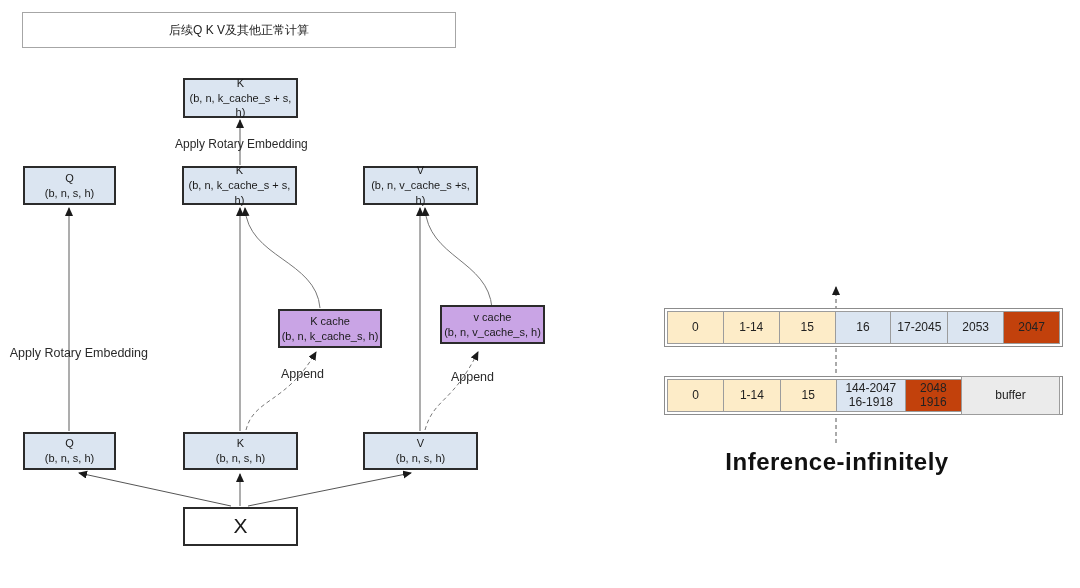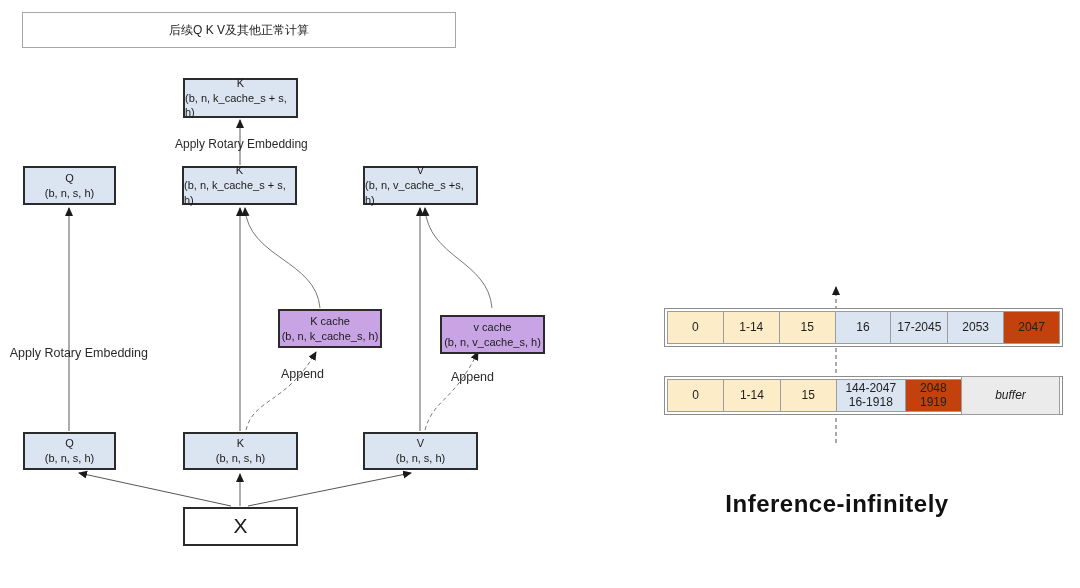--- a/index.html
+++ b/index.html
@@ -5,21 +5,21 @@
   html,body{margin:0;padding:0;background:#fff;}
   #stage{
     position:relative;width:1080px;height:588px;background:#ffffff;overflow:hidden;
     font-family:"Liberation Sans","DejaVu Sans",sans-serif;color:#1a1a1a;
   }
   #wires{position:absolute;left:0;top:0;z-index:1;}
   .node{
     position:absolute;box-sizing:border-box;z-index:2;
     background:#dbe5f1;border:2px solid #2b2b2b;
     display:flex;flex-direction:column;align-items:center;justify-content:center;
-    font-size:11px;line-height:1.35;text-align:left;color:#1a1a1a;
+    font-size:11px;line-height:1.35;text-align:center;color:#1a1a1a;
   }
   .node.purple{background:#c9a4e5;}
   .node.banner{
     background:#ffffff;border:1px solid #a6a6a6;font-size:12px;color:#222;
   }
   .node.xbox{background:#ffffff;font-size:21px;}
   .flabel{
     position:absolute;z-index:3;font-size:12.5px;color:#2a2a2a;
     white-space:nowrap;text-align:right;
   }
@@ -31,23 +31,23 @@
   .mem-cell{
     box-sizing:border-box;border:1px solid #9c9c9c;margin-left:-1px;
     display:flex;flex-direction:column;align-items:center;justify-content:center;
     font-size:12px;line-height:1.15;color:#222;text-align:center;
   }
   .mem-cell:first-child{margin-left:0;}
   .c-yellow{background:#fdecc8;}
   .c-blue{background:#dbe5f1;text-align:right;}
   .c-pink{background:#c2410c;}
   .c-gray{background:#ebebeb;}
-  .mem-cell.tall{margin-top:-3px;margin-bottom:-3px;font-style:italic;}
+  .mem-cell.tall{margin-top:-3px;margin-bottom:-3px;}
   .mem-title{
-    position:absolute;left:664px;top:490px;width:346px;z-index:2;
+    position:absolute;left:664px;top:448px;width:346px;z-index:2;
     font-size:24px;font-weight:bold;color:#111;text-align:center;letter-spacing:0.5px;
   }
 </style>
 </head>
 <body>
 
 <div id="stage">
 
   <svg id="wires" width="1080" height="588" viewBox="0 0 1080 588">
     <defs>
@@ -96,21 +96,21 @@
   </div>
   <div class="node" style="left:363px;top:166px;width:115px;height:39px">
     <div>V</div>
     <div>(b, n, v_cache_s +s, h)</div>
   </div>
 
   <div class="node purple" style="left:278px;top:309px;width:104px;height:39px">
     <div>K cache</div>
     <div>(b, n, k_cache_s, h)</div>
   </div>
-  <div class="node purple" style="left:440px;top:315px;width:105px;height:39px">
+  <div class="node purple" style="left:440px;top:305px;width:105px;height:39px">
     <div>v cache</div>
     <div>(b, n, v_cache_s, h)</div>
   </div>
 
   <div class="flabel" style="left:8px;top:346px;width:140px">Apply Rotary Embedding</div>
   <div class="flabel" style="left:279px;top:367px;width:45px">Append</div>
   <div class="flabel" style="left:449px;top:370px;width:45px">Append</div>
 
   <div class="node" style="left:23px;top:432px;width:93px;height:38px">
     <div>Q</div>
@@ -142,20 +142,20 @@
   <div class="mem-row" style="top:376px">
     <div class="mem-cell c-yellow" style="flex:57">0</div>
     <div class="mem-cell c-yellow" style="flex:57">1-14</div>
     <div class="mem-cell c-yellow" style="flex:57">15</div>
     <div class="mem-cell c-blue" style="flex:70">
       <span>144-2047</span>
       <span>16-1918</span>
     </div>
     <div class="mem-cell c-pink" style="flex:57">
       <span>2048</span>
-      <span>1919</span>
+      <span>1916</span>
     </div>
     <div class="mem-cell c-gray tall" style="flex:100">buffer</div>
   </div>
 
   <div class="mem-title">Inference-infinitely</div>
 
 </div>
 
 </body></html>

